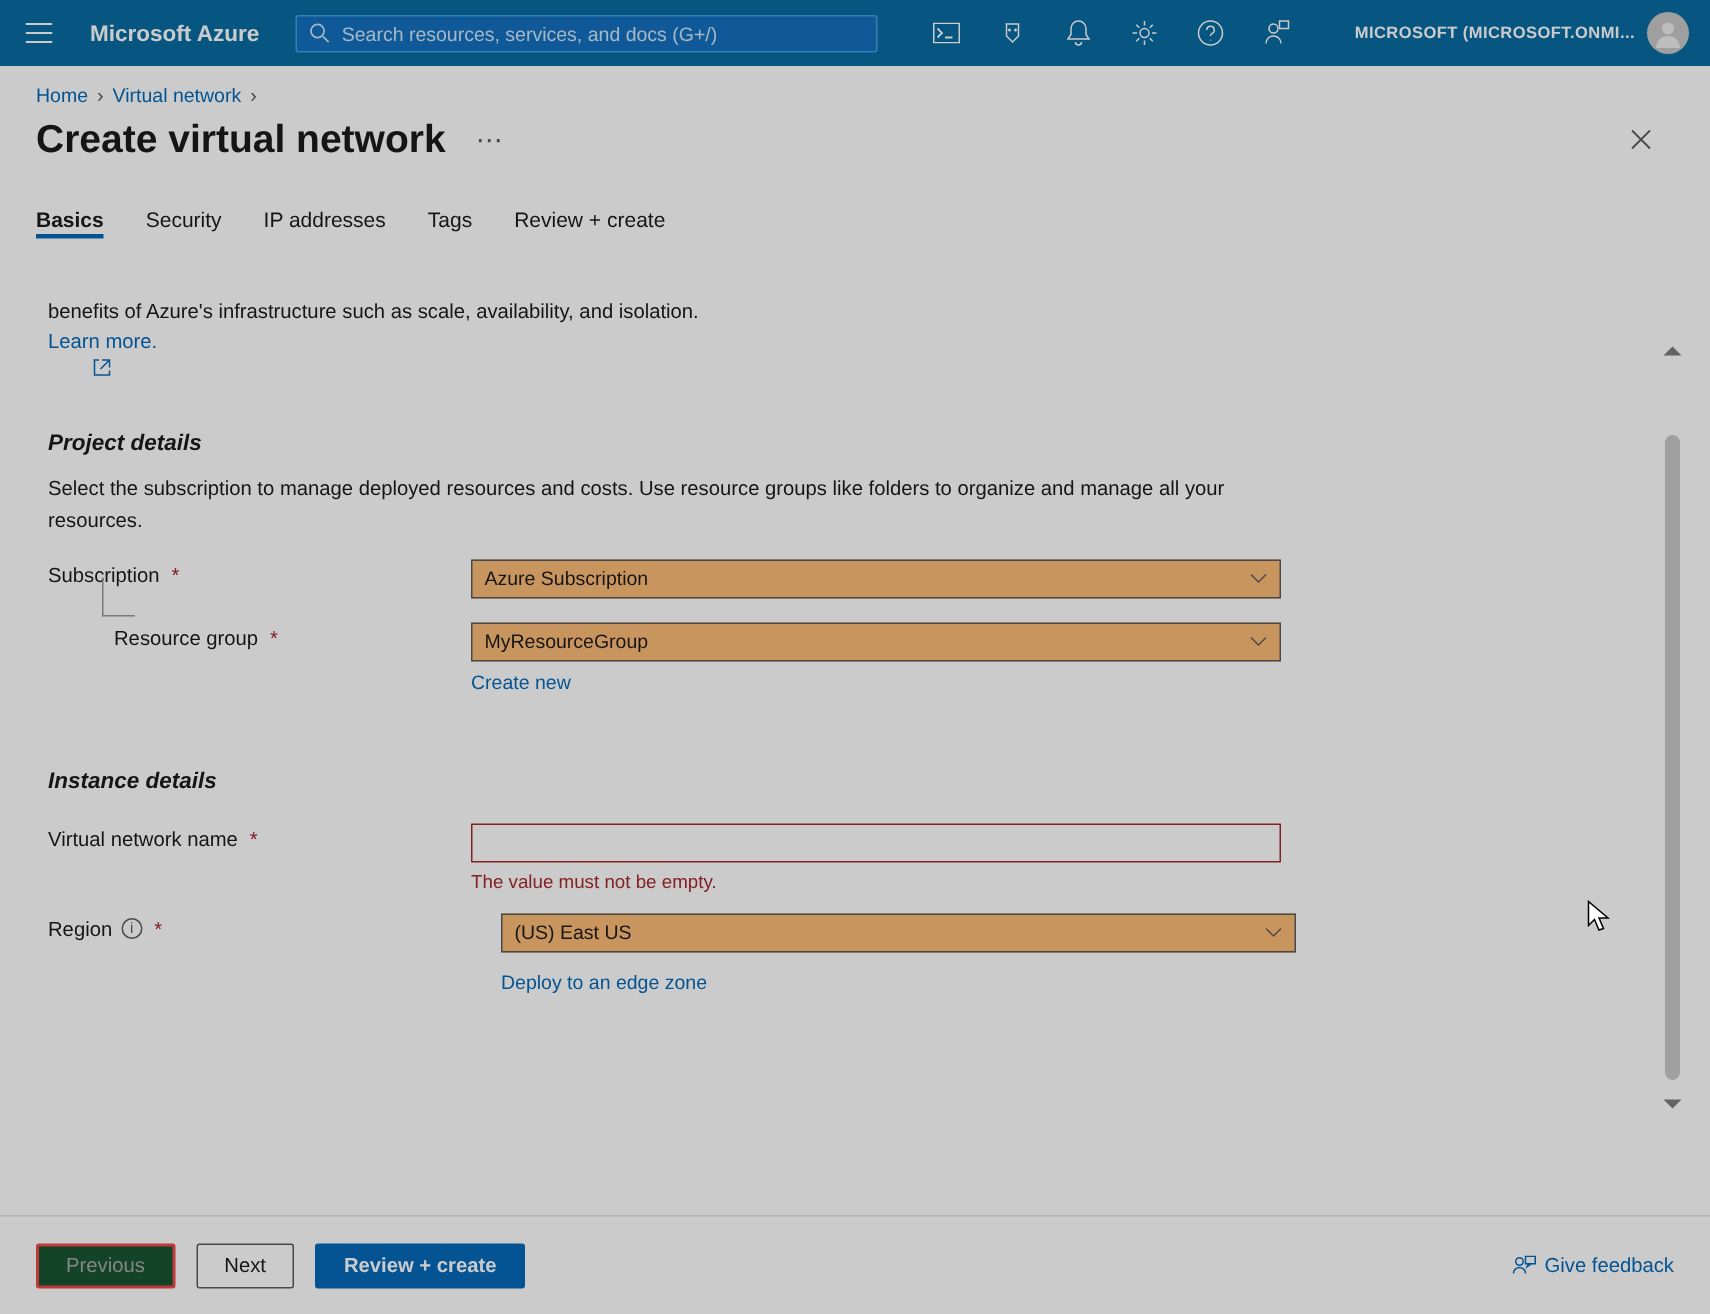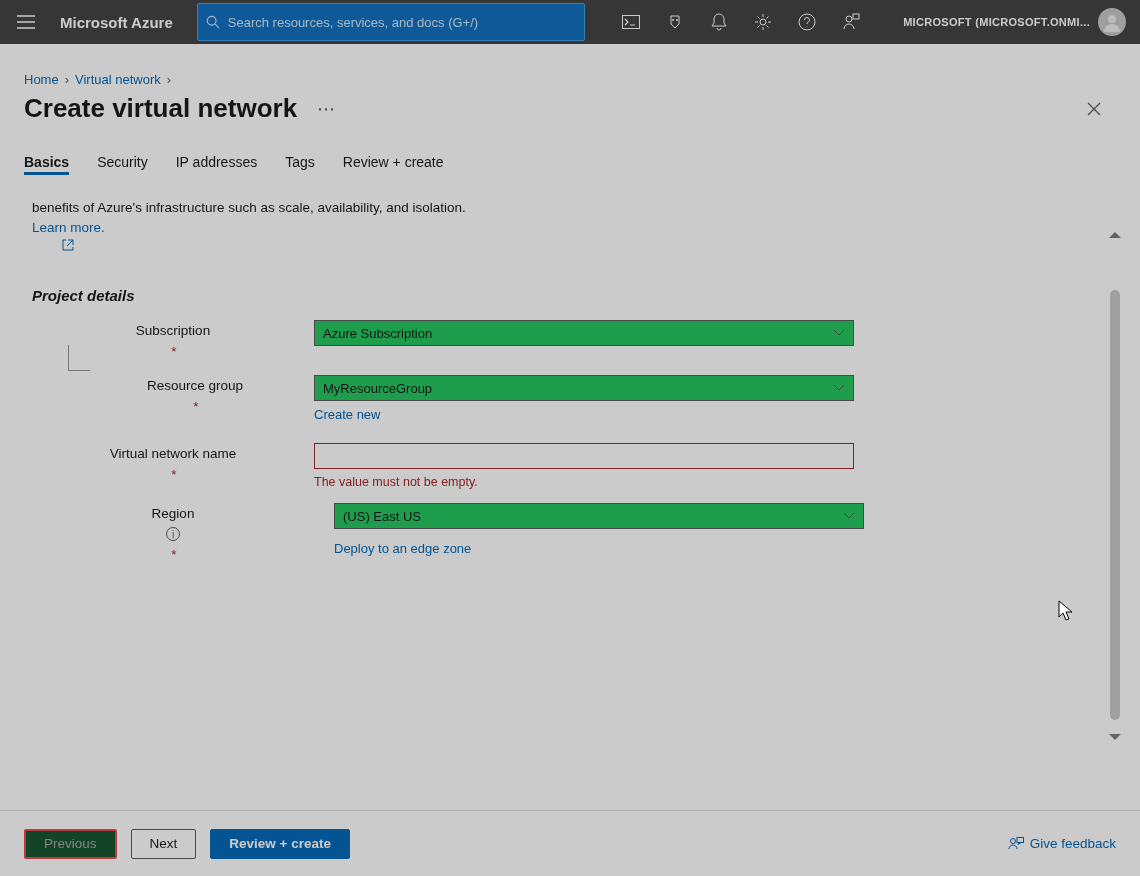--- a/index.html
+++ b/index.html
@@ -1,32 +1,32 @@
 <!DOCTYPE html>
 <html><head>
 <meta charset="utf-8">
 <style>
   * { box-sizing: border-box; margin: 0; padding: 0; font-family: "Segoe UI", -apple-system, sans-serif; }
   html, body { width: 1140px; height: 876px; overflow: hidden; background: #fff; position: relative; }
 
   
-  .topbar { height: 44px; background: #404040; display: flex; align-items: center; color: #fff; padding: 0 8px; }
+  .topbar { height: 44px; background: #0369a1; display: flex; align-items: center; color: #fff; padding: 0 8px; }
   .hamburger { width: 36px; height: 36px; display:flex; align-items:center; justify-content:center; cursor:pointer; }
   .brand { font-size: 15px; font-weight: 600; margin-left: 16px; margin-right: 24px; white-space: nowrap; }
-  .searchwrap { width: 388px; height: 38px; background: #106ebe; border: 1px solid #3ea0e8; display:flex; align-items:center; padding: 0 8px; color: #cde6f7; border-radius: 2px; }
+  .searchwrap { width: 388px; height: 25px; background: #106ebe; border: 1px solid #3ea0e8; display:flex; align-items:center; padding: 0 8px; color: #cde6f7; border-radius: 2px; }
   .searchwrap svg { flex-shrink:0; }
   .searchwrap .ph { margin-left: 8px; font-size: 13px; color: #cde6f7; white-space: nowrap; overflow:hidden; text-overflow:ellipsis; }
   .topicons { display:flex; margin-left: 24px; gap: 0; }
   .topicon { width: 44px; height: 44px; display:flex; align-items:center; justify-content:center; cursor:pointer; }
   .spacer { flex: 1; }
   .account { font-size: 11px; font-weight:600; letter-spacing: .3px; color:#fff; margin-right: 8px; max-width: 200px; white-space: nowrap; overflow:hidden; text-overflow:ellipsis; }
   .avatar { width: 28px; height: 28px; border-radius: 50%; background:#c7c7c7; margin-right: 6px; display:flex; align-items:center; justify-content:center; }
 
   
-  .breadcrumb { padding: 28px 24px 4px 24px; font-size: 13px; display:flex; align-items:center; gap:6px; }
+  .breadcrumb { padding: 12px 24px 4px 24px; font-size: 13px; display:flex; align-items:center; gap:6px; }
   .breadcrumb a { color:#0067b8; text-decoration:none; }
   .chev { color:#555; }
 
   
   .titlerow { display:flex; align-items:center; padding: 2px 24px 0 24px; }
   .pagetitle { font-size: 26px; font-weight:600; color:#171717; }
   .more-dots { font-size: 18px; color:#595959; margin-left: 20px; cursor:pointer; }
   .closebtn { margin-left:auto; margin-right: 8px; width:28px; height:28px; display:flex; align-items:center; justify-content:center; cursor:pointer; color:#595959; }
 
   
@@ -36,27 +36,27 @@
 
   
   .content { position:absolute; top: 198px; left:0; right:0; bottom: 70px; overflow:hidden; padding: 0 24px 0 32px; }
   .desc { font-size: 13.5px; color:#171717; line-height: 1.5; max-width: 900px; }
   .learnlink { color:#0067b8; text-decoration:none; font-size:13.5px; display:inline-flex; align-items:center; gap:4px; margin-top:2px;flex-direction:column; }
 
   .section-h { font-weight:600; font-size:15px; color:#171717; margin-top: 36px; margin-bottom: 12px; font-style: italic; }
   .section-d { font-size: 13.5px; color:#171717; max-width: 820px; line-height:1.5; }
 
   .formrow { display:flex; align-items:flex-start; margin-top: 16px; }
-  .formlabel { width: 282px; font-size: 13.5px; color:#171717; padding-top: 3px; display:flex; align-items:center; gap:6px;flex-direction:column; }
+  .formlabel { width: 282px; font-size: 13.5px; color:#171717; padding-top: 3px; display:flex; align-items:center; gap:6px; }
   .formlabel.indent { padding-left: 44px; }
   .req { color:#a4262c; margin-left:2px; }
   .formfield { width: 540px; }
   .tree-connector { position:absolute; border-left:1px solid #959595; border-bottom:1px solid #959595; width: 22px; height: 26px; margin-left: 36px; margin-top: -14px; }
 
-  .select { height: 26px; border:1px solid #595959; background:#22c55e; display:flex; align-items:center; padding: 0 8px; font-size:13px; color:#171717; justify-content:space-between; cursor:pointer; }
+  .select { height: 26px; border:1px solid #595959; background:#fdba74; display:flex; align-items:center; padding: 0 8px; font-size:13px; color:#171717; justify-content:space-between; cursor:pointer; }
   .select.narrow { width: 530px; }
   .input { height: 26px; width: 540px; border:1px solid #595959; background:#fff; padding:0 8px; font-size:13px; color:#171717; }
   .input.error { border-color:#a4262c; }
   .errtext { color:#a4262c; font-size:12.5px; margin-top:6px; }
   .linkbelow { color:#0067b8; font-size:13px; margin-top:6px; display:inline-block; text-decoration:none; }
 
   .info-icon { width:14px; height:14px; border:1px solid #595959; border-radius:50%; display:inline-flex; align-items:center; justify-content:center; font-size:10px; color:#595959; }
 
   
   .scroll-up, .scroll-down { position:absolute; right: 18px; color:#595959; }
@@ -172,20 +172,21 @@
 <div class="content">
   <div class="desc">benefits of Azure's infrastructure such as scale, availability, and isolation.</div>
   <a href="#" class="learnlink">
     <span>Learn more.</span>
     <svg width="12" height="12" viewBox="0 0 12 12">
         <path d="M4 1H1v10h10V8M6 1h5v5M11 1L5 7" stroke="#0067b8" fill="none"></path>
       </svg>
   </a>
 
   <div class="section-h">Project details</div>
+  <div class="section-d">Select the subscription to manage deployed resources and costs. Use resource groups like folders to organize and manage all your resources.</div>
 
   <div class="formrow">
     <div class="formlabel">
       <span>Subscription</span>
         <span class="req">*</span>
     </div>
     <div class="formfield">
       <div class="select">
         <span>Azure Subscription</span>
         <svg width="12" height="8" viewBox="0 0 12 8">
@@ -208,20 +209,21 @@
       <div class="select">
         <span>MyResourceGroup</span>
         <svg width="12" height="8" viewBox="0 0 12 8">
             <path d="M1 1l5 5 5-5" stroke="#595959" fill="none"></path>
           </svg>
       </div>
       <a href="#" class="linkbelow">Create new</a>
     </div>
   </div>
 
+  <div class="section-h" style="margin-top:48px;">Instance details</div>
 
   <div class="formrow" style="margin-top:20px;">
     <div class="formlabel">
       <span>Virtual network name</span>
         <span class="req">*</span>
     </div>
     <div class="formfield">
       <input class="input error" value="" style="">
       <div class="errtext">The value must not be empty.</div>
     </div>

